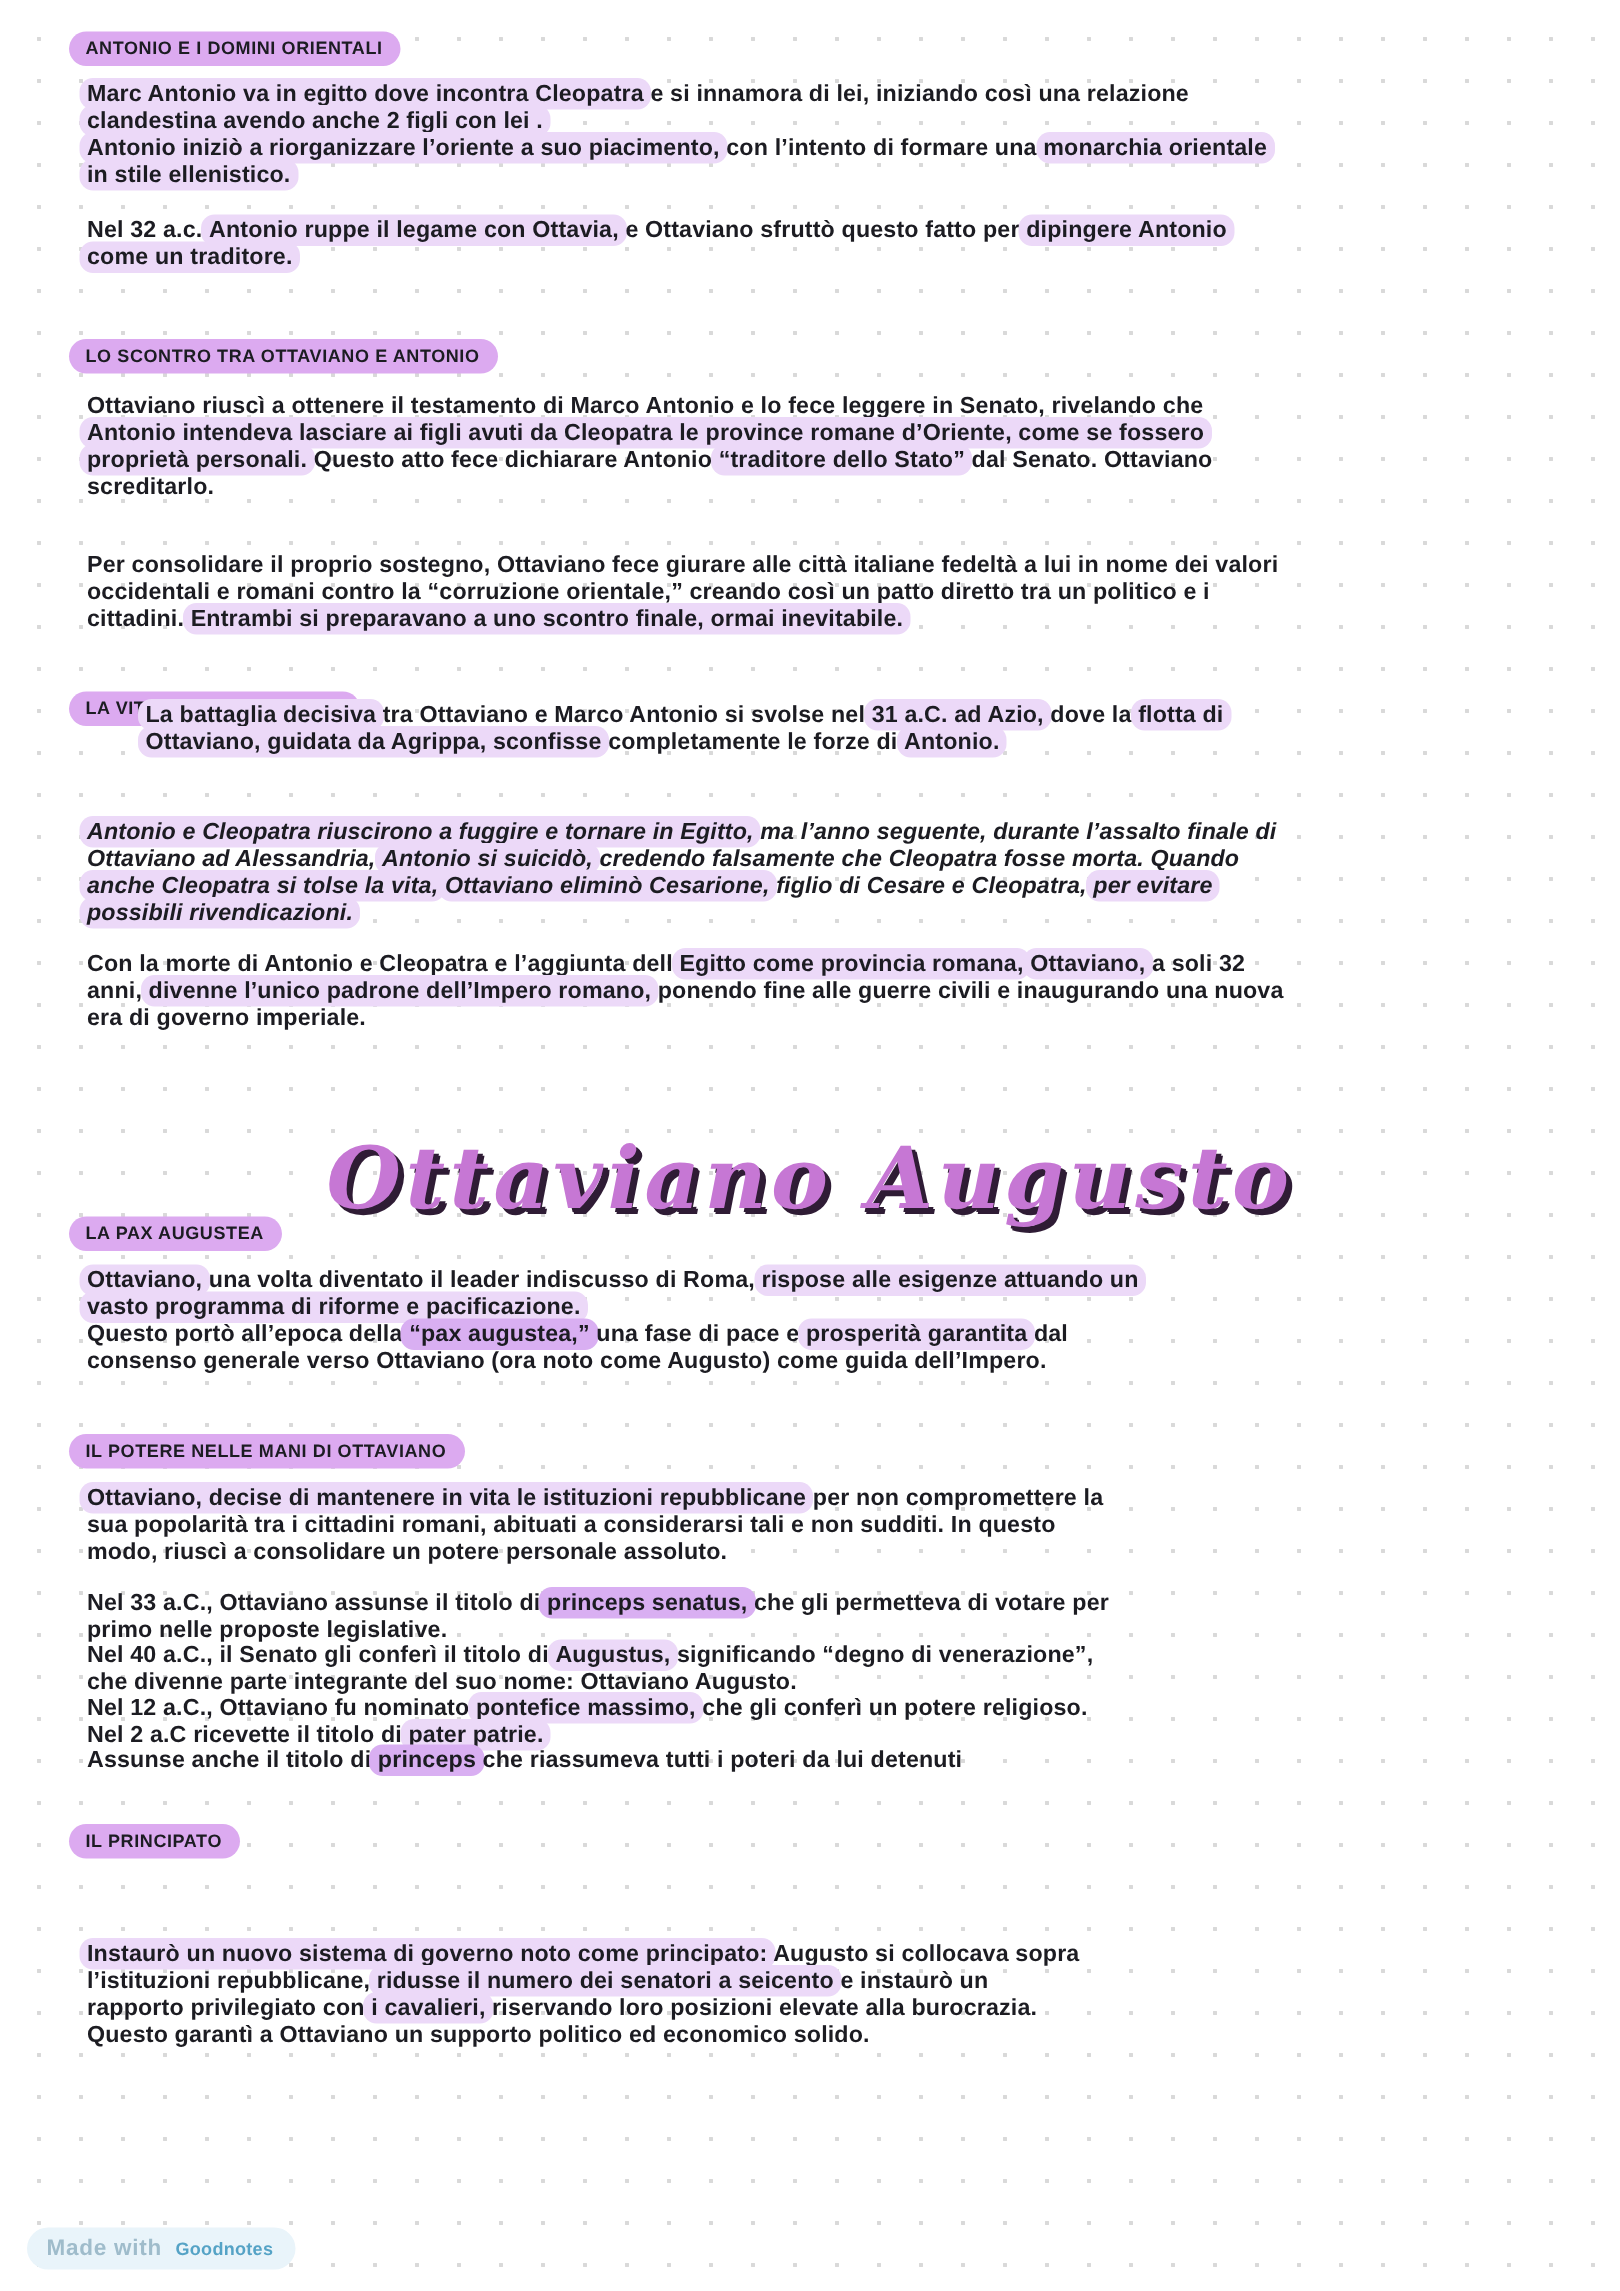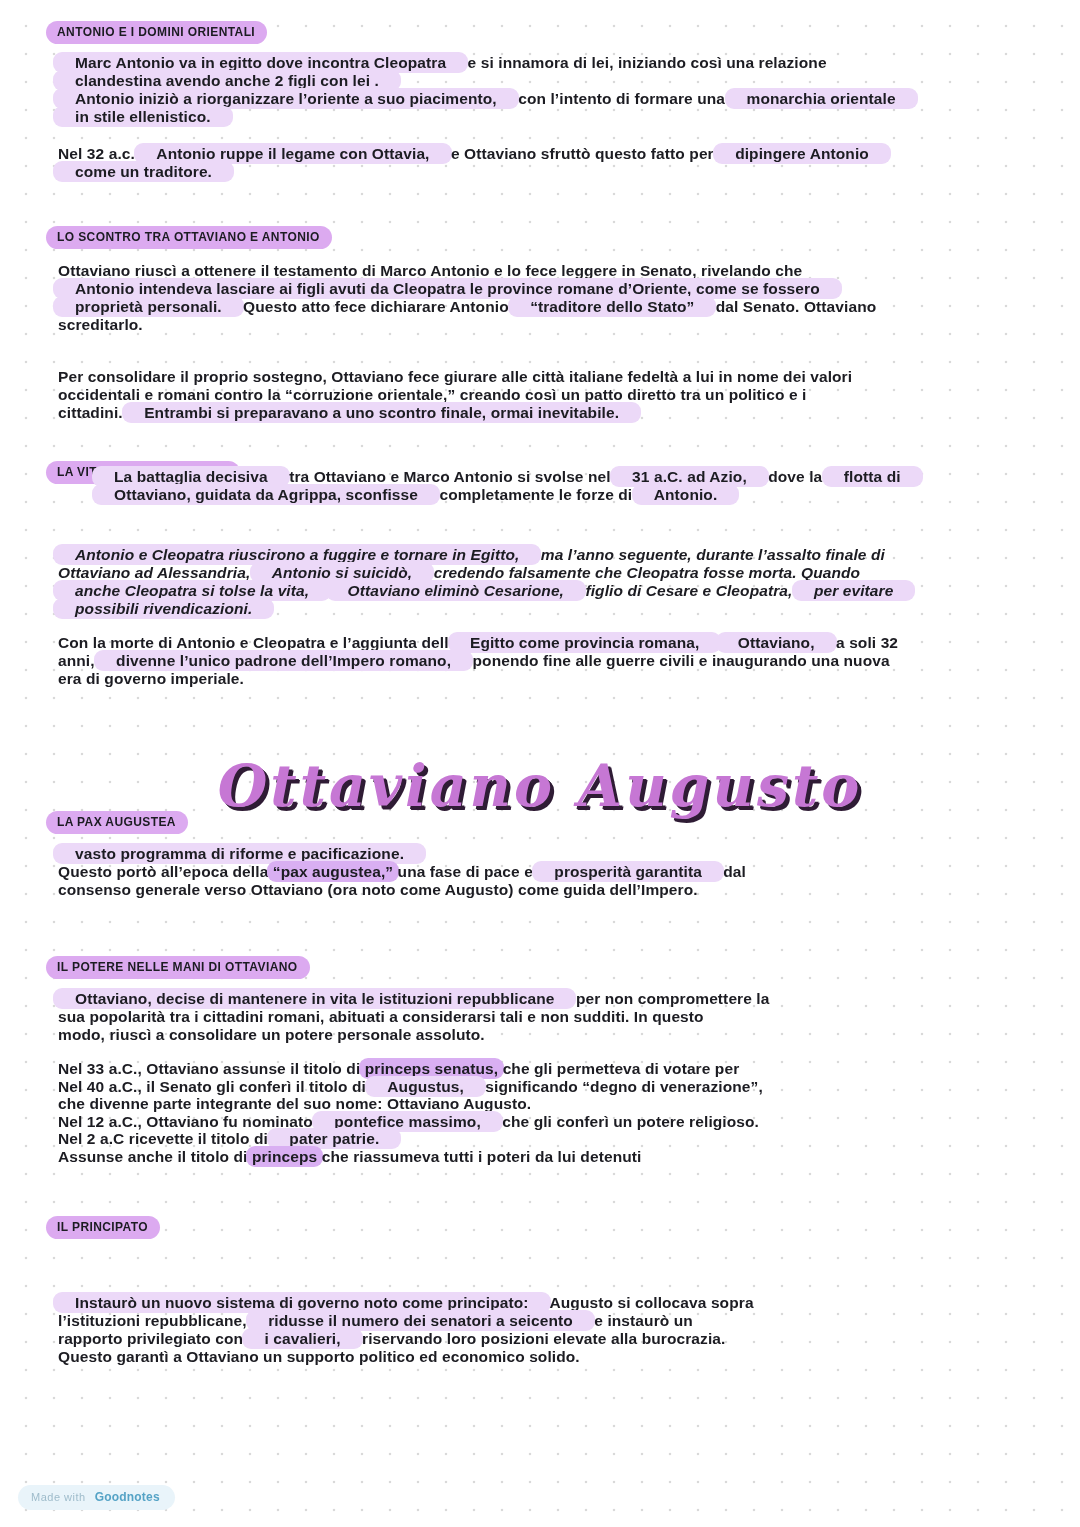--- a/index.html
+++ b/index.html
@@ -14,42 +14,42 @@
   .heading{
     position:absolute;left:46px;display:inline-block;
     background:var(--hl_heading,#dcaaf0);
     padding:4px 12px 5px 11px;border-radius:13px;
     font-size:12px;letter-spacing:.4px;white-space:nowrap;
   }
   .para{position:absolute;left:58px;width:1002px;font-size:15.5px;letter-spacing:.1px;}
   .line{white-space:pre-wrap;}
   .hl-light{
     background:var(--hl_light,#ecd9f8);
-    border-radius:9px;padding:2px 22px;margin:-2px -5px;
+    border-radius:9px;padding:2px 5px;margin:-2px -5px;
     box-decoration-break:clone;-webkit-box-decoration-break:clone;
   }
   .hl-medium{
     background:var(--hl_medium,#d9aff2);
     border-radius:9px;padding:2px 6px;margin:-2px -6px;
     box-decoration-break:clone;-webkit-box-decoration-break:clone;
   }
   .script-title{
     position:absolute;top:714px;left:0;width:1080px;text-align:center;
     font-family:"DejaVu Serif",serif;font-style:italic;font-weight:700;
     font-size:57px;letter-spacing:3px;
     color:var(--title_fill,#c677d4);
     text-shadow:3px 3px 0 var(--title_shadow,#2f1c35),4px 4px 0 var(--title_shadow,#2f1c35);
   }
   .badge{
     position:absolute;left:18px;top:1485px;
     background:var(--badge_bg,#e9f4fa);
     border-radius:14px;padding:5px 15px 6px 13px;
     display:flex;align-items:baseline;gap:9px;
   }
-  .badge .made{font-size:11px;font-weight:400;letter-spacing:.5px;color:var(--badge_made,#9fbccb);}
+  .badge .made{font-size:15px;font-weight:700;letter-spacing:.5px;color:var(--badge_made,#9fbccb);}
   .badge .brand{font-size:12px;font-weight:700;letter-spacing:.2px;color:var(--badge_brand,#55a3c6);}
 </style>
 </head>
 <body>
 
 <div id="sections-root">
     <div class="heading" style="top: 21px;">ANTONIO E I DOMINI ORIENTALI</div>
     <div class="para" style="top: 54px; line-height: 18px;">
       <div class="line"><span class="hl-light">Marc Antonio va in egitto dove incontra Cleopatra</span><span> e si innamora di lei, iniziando così una relazione</span></div>
       <div class="line"><span class="hl-light">clandestina avendo anche 2 figli con lei .</span></div>
@@ -83,32 +83,34 @@
       <div class="line"><span class="hl-light">anche Cleopatra si tolse la vita,</span><span> </span><span class="hl-light">Ottaviano eliminò Cesarione,</span><span> figlio di Cesare e Cleopatra, </span><span class="hl-light">per evitare</span></div>
       <div class="line"><span class="hl-light">possibili rivendicazioni.</span></div>
     </div>
     <div class="para" style="top: 634px; line-height: 18px;">
       <div class="line"><span>Con la morte di Antonio e Cleopatra e l’aggiunta dell’</span><span class="hl-light">Egitto come provincia romana,</span><span> </span><span class="hl-light">Ottaviano,</span><span> a soli 32</span></div>
       <div class="line"><span>anni, </span><span class="hl-light">divenne l’unico padrone dell’Impero romano,</span><span> ponendo fine alle guerre civili e inaugurando una nuova</span></div>
       <div class="line"><span>era di governo imperiale.</span></div>
     </div>
     <div class="heading" style="top: 811px;">LA PAX AUGUSTEA</div>
     <div class="para" style="top: 845px; line-height: 18px;">
+      <div class="line"><span class="hl-light">Ottaviano,</span><span> una volta diventato il leader indiscusso di Roma, </span><span class="hl-light">rispose alle esigenze attuando un</span></div>
       <div class="line"><span class="hl-light">vasto programma di riforme e pacificazione.</span></div>
       <div class="line"><span>Questo portò all’epoca della </span><span class="hl-medium">“pax augustea,”</span><span> una fase di pace e </span><span class="hl-light">prosperità garantita</span><span> dal</span></div>
       <div class="line"><span>consenso generale verso Ottaviano (ora noto come Augusto) come guida dell’Impero.</span></div>
     </div>
     <div class="heading" style="top: 956px;">IL POTERE NELLE MANI DI OTTAVIANO</div>
     <div class="para" style="top: 990px; line-height: 18px;">
       <div class="line"><span class="hl-light">Ottaviano, decise di mantenere in vita le istituzioni repubblicane</span><span> per non compromettere la</span></div>
       <div class="line"><span>sua popolarità tra i cittadini romani, abituati a considerarsi tali e non sudditi. In questo</span></div>
       <div class="line"><span>modo, riuscì a consolidare un potere personale assoluto.</span></div>
     </div>
     <div class="para" style="top: 1060px; line-height: 17.5px;">
       <div class="line"><span>Nel 33 a.C., Ottaviano assunse il titolo di </span><span class="hl-medium">princeps senatus,</span><span> che gli permetteva di votare per</span></div>
+      <div class="line"><span>primo nelle proposte legislative.</span></div>
       <div class="line"><span>Nel 40 a.C., il Senato gli conferì il titolo di </span><span class="hl-light">Augustus,</span><span> significando “degno di venerazione”,</span></div>
       <div class="line"><span>che divenne parte integrante del suo nome: Ottaviano Augusto.</span></div>
       <div class="line"><span>Nel 12 a.C., Ottaviano fu nominato </span><span class="hl-light">pontefice massimo,</span><span> che gli conferì un potere religioso.</span></div>
       <div class="line"><span>Nel 2 a.C ricevette il titolo di </span><span class="hl-light">pater patrie.</span></div>
       <div class="line"><span>Assunse anche il titolo di </span><span class="hl-medium">princeps</span><span> che riassumeva tutti i poteri da lui detenuti</span></div>
     </div>
     <div class="heading" style="top: 1216px;">IL PRINCIPATO</div>
     <div class="para" style="top: 1294px; line-height: 18px;">
       <div class="line"><span class="hl-light">Instaurò un nuovo sistema di governo noto come principato:</span><span> Augusto si collocava sopra</span></div>
       <div class="line"><span>l’istituzioni repubblicane, </span><span class="hl-light">ridusse il numero dei senatori a seicento</span><span> e instaurò un</span></div>

